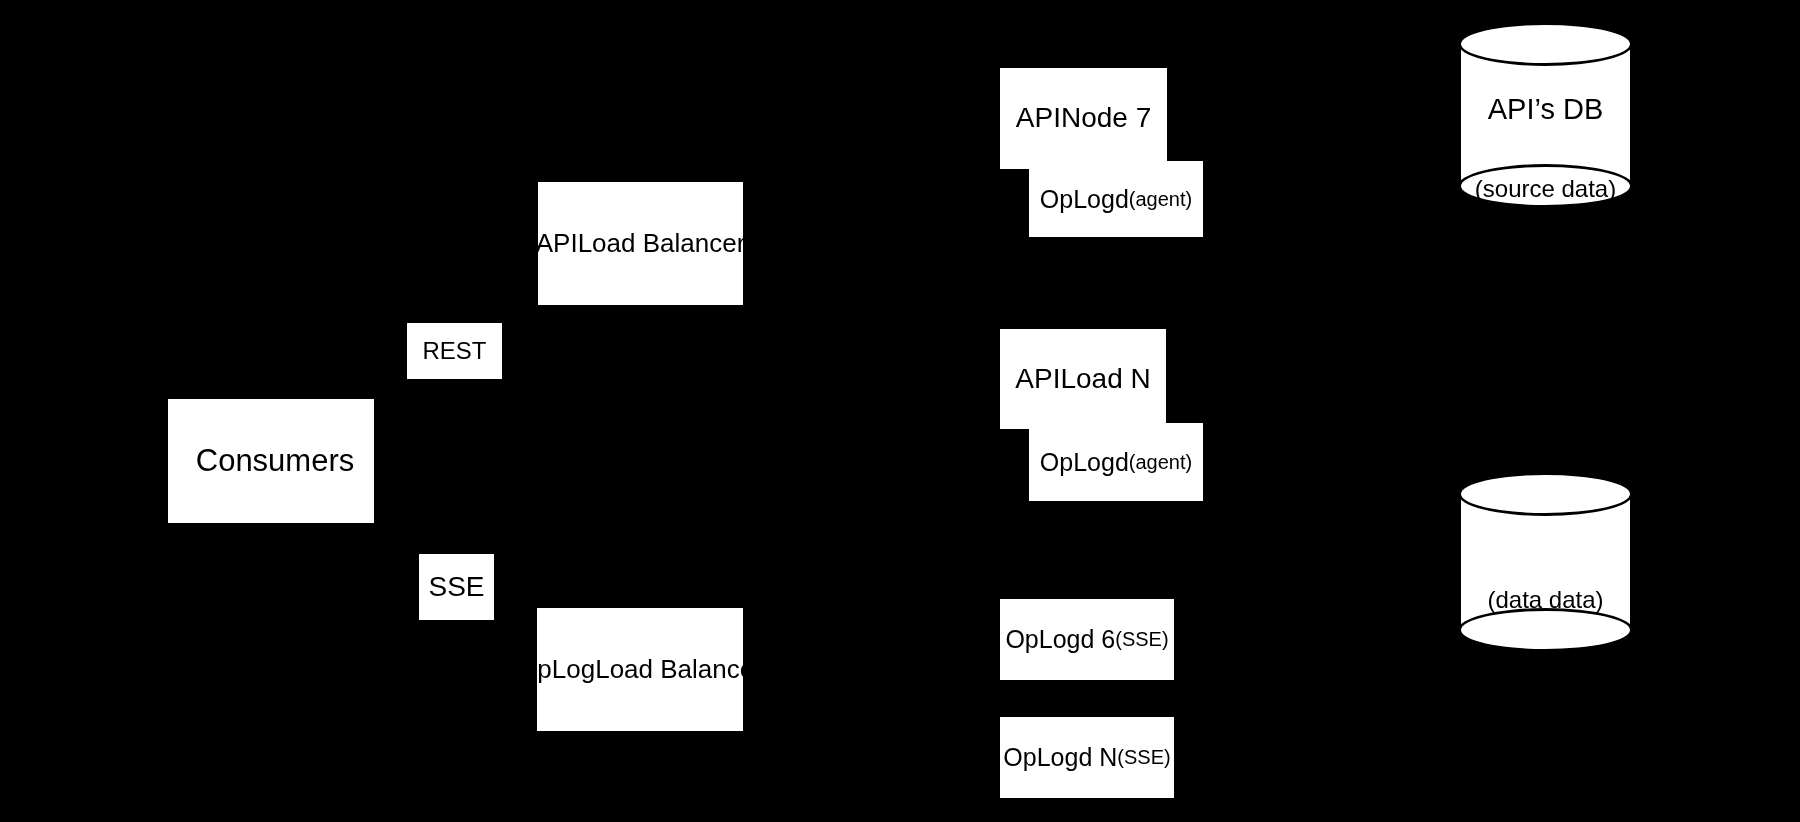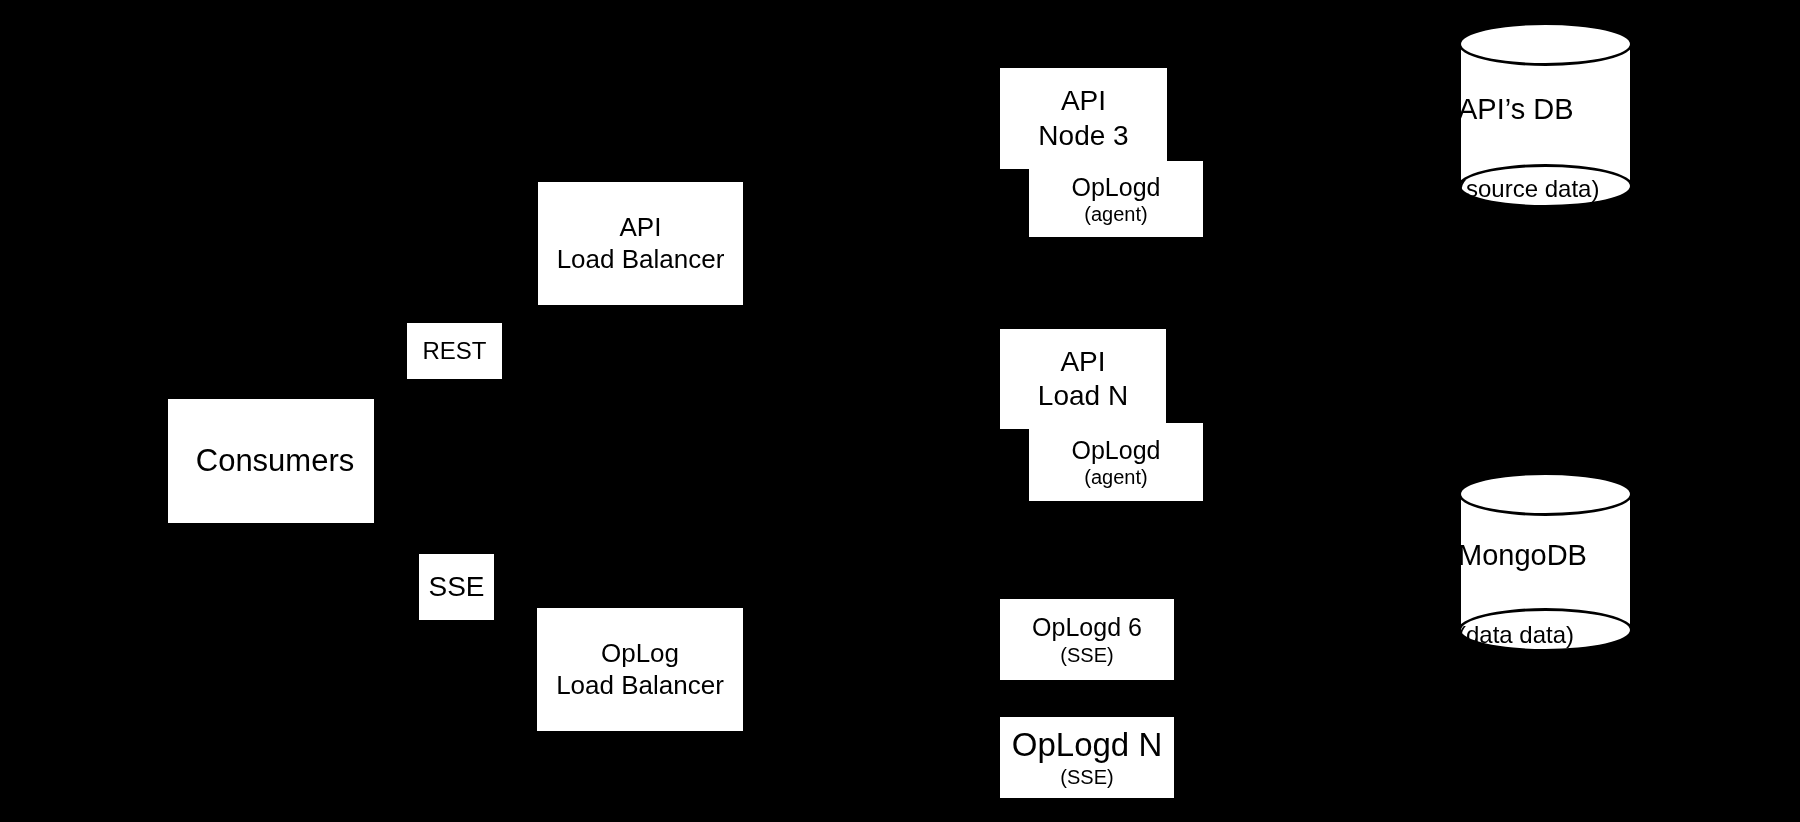--- a/index.html
+++ b/index.html
@@ -14,21 +14,20 @@
     height: 822px;
     background: #000000;
     overflow: hidden;
     font-family: "Liberation Sans", sans-serif;
   }
   .node {
     position: absolute;
     background: #ffffff;
     color: #000000;
     display: flex;
-    flex-direction: column;
     align-items: center;
     justify-content: center;
     text-align: center;
     line-height: 1.22;
     box-sizing: border-box;
   }
   .node .line-main {
     display: block;
     white-space: pre;
   }
@@ -83,20 +82,21 @@
     border: 3px solid #000000;
     border-radius: 50%;
     box-sizing: border-box;
     z-index: 1;
   }
   .cyl-text {
     position: absolute;
     left: 0;
     right: 0;
     z-index: 4;
+    text-align: center;
     color: #000000;
     line-height: 1.2;
   }
   .cyl-text .line-main { display: block; white-space: pre; }
   .cyl-text .line-sub  { display: block; white-space: pre; margin-top: 48px; }
 </style>
 </head>
 <body>
 
 <div id="canvas">
@@ -118,21 +118,21 @@
     <span class="line-main">Load Balancer</span>
   </div>
 
   <div class="node rect" style="left:537px; top:608px; width:206px; height:123px; font-size:26px;">
     <span class="line-main">OpLog</span>
     <span class="line-main">Load Balancer</span>
   </div>
 
   <div class="node rect" style="left:1000px; top:68px; width:167px; height:101px; font-size:28px; z-index:1;">
     <span class="line-main">API</span>
-    <span class="line-main">Node 3</span>
+    <span class="line-main">Node 7</span>
   </div>
 
   <div class="node rect" style="left:1029px; top:161px; width:174px; height:76px; z-index:2;">
     <span class="line-main" style="font-size:25px;">OpLogd</span>
     <span class="line-sub" style="font-size:20px;">(agent)</span>
   </div>
 
   <div class="node rect" style="left:1000px; top:329px; width:166px; height:100px; font-size:28px; z-index:1;">
     <span class="line-main">API</span>
     <span class="line-main">Load N</span>
@@ -142,37 +142,36 @@
     <span class="line-main" style="font-size:25px;">OpLogd</span>
     <span class="line-sub" style="font-size:20px;">(agent)</span>
   </div>
 
   <div class="node rect" style="left:1000px; top:599px; width:174px; height:81px;">
     <span class="line-main" style="font-size:25px;">OpLogd 6</span>
     <span class="line-sub" style="font-size:20px;">(SSE)</span>
   </div>
 
   <div class="node rect" style="left:1000px; top:717px; width:174px; height:81px;">
-    <span class="line-main" style="font-size:33px;">OpLogd N</span>
+    <span class="line-main" style="font-size:25px;">OpLogd N</span>
     <span class="line-sub" style="font-size:20px;">(SSE)</span>
   </div>
 
   <div class="cylinder" style="left:1458px; top:22px; width:175px; height:186px;">
     <div class="cyl-bottom" style="top:142px; height:44px;"></div>
     <div class="cyl-body" style="top:22px; height:142px;"></div>
     <div class="cyl-top" style="top:0px; height:44px;"></div>
     <div class="cyl-text" style="top:70px;">
       <span class="line-main" style="font-size:29px;">API’s DB</span>
       <span class="line-sub" style="font-size:24px;">(source data)</span>
     </div>
   </div>
 
   <div class="cylinder" style="left:1458px; top:472px; width:175px; height:180px;">
     <div class="cyl-bottom" style="top:136px; height:44px;"></div>
     <div class="cyl-body" style="top:22px; height:136px;"></div>
     <div class="cyl-top" style="top:0px; height:44px;"></div>
     <div class="cyl-text" style="top:66px;">
-      <span class="line-main" style="font-size:29px;">MongoDB</span>
       <span class="line-sub" style="font-size:24px;">(data data)</span>
     </div>
   </div>
 
 </div>
 
 </body></html>

